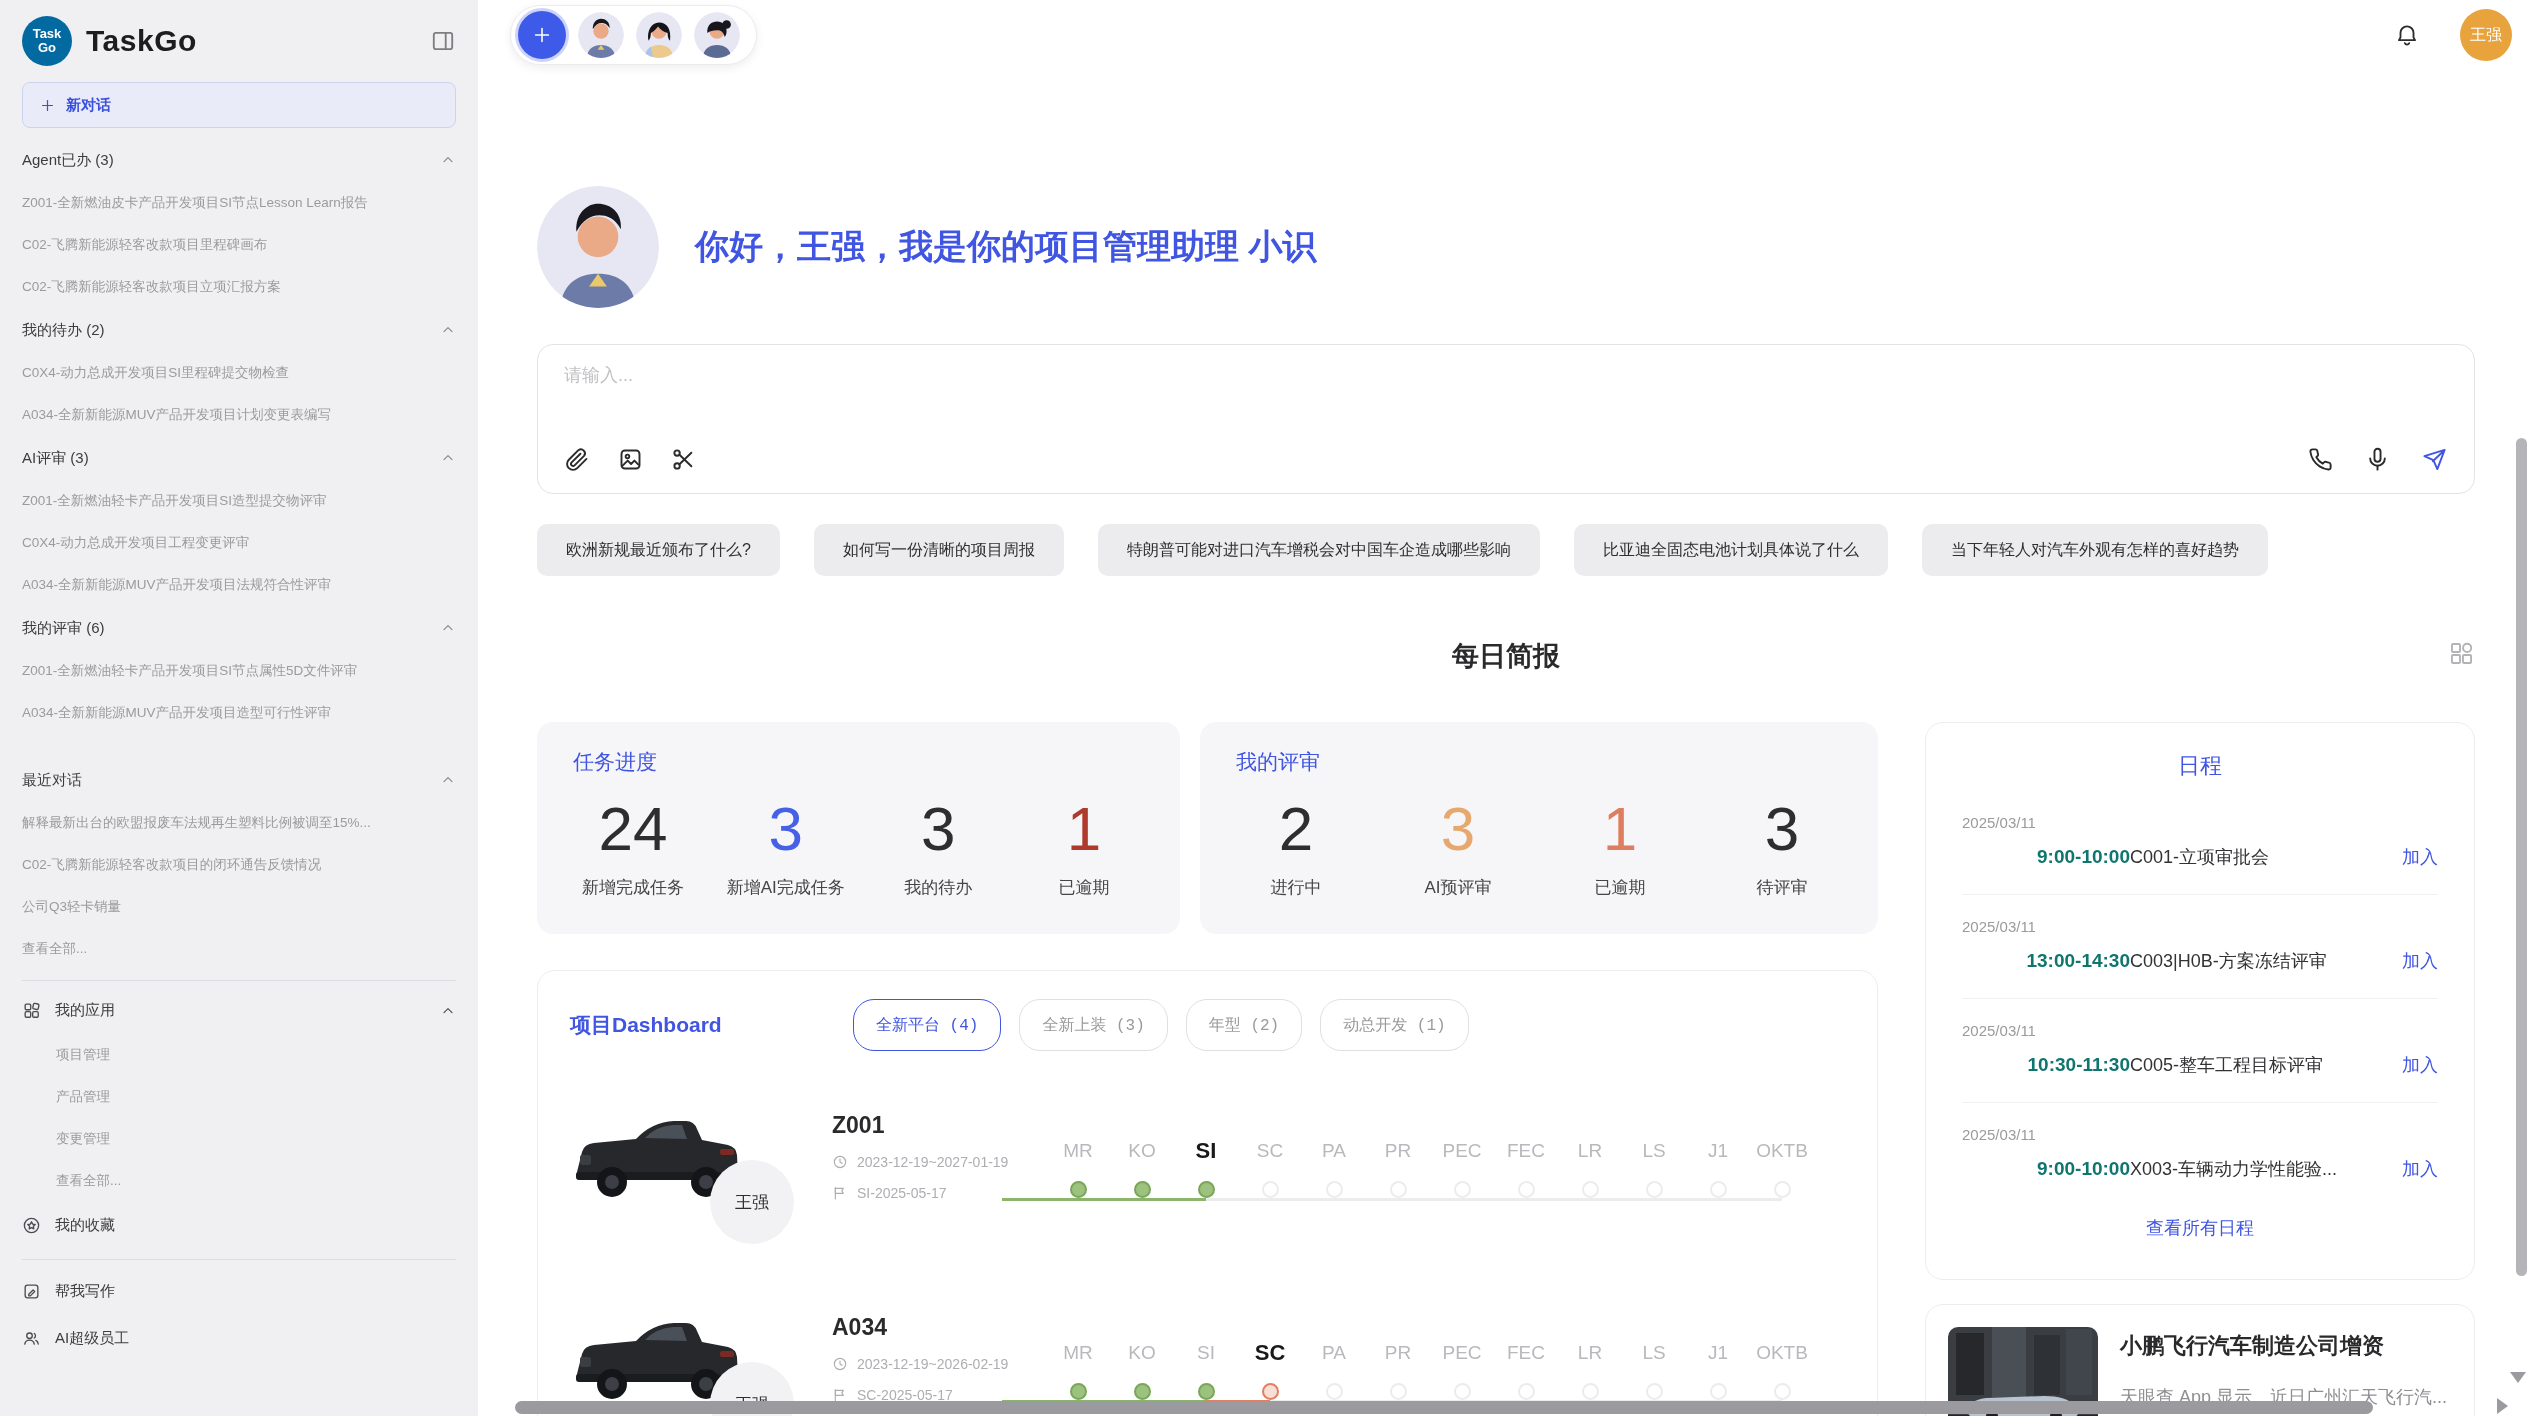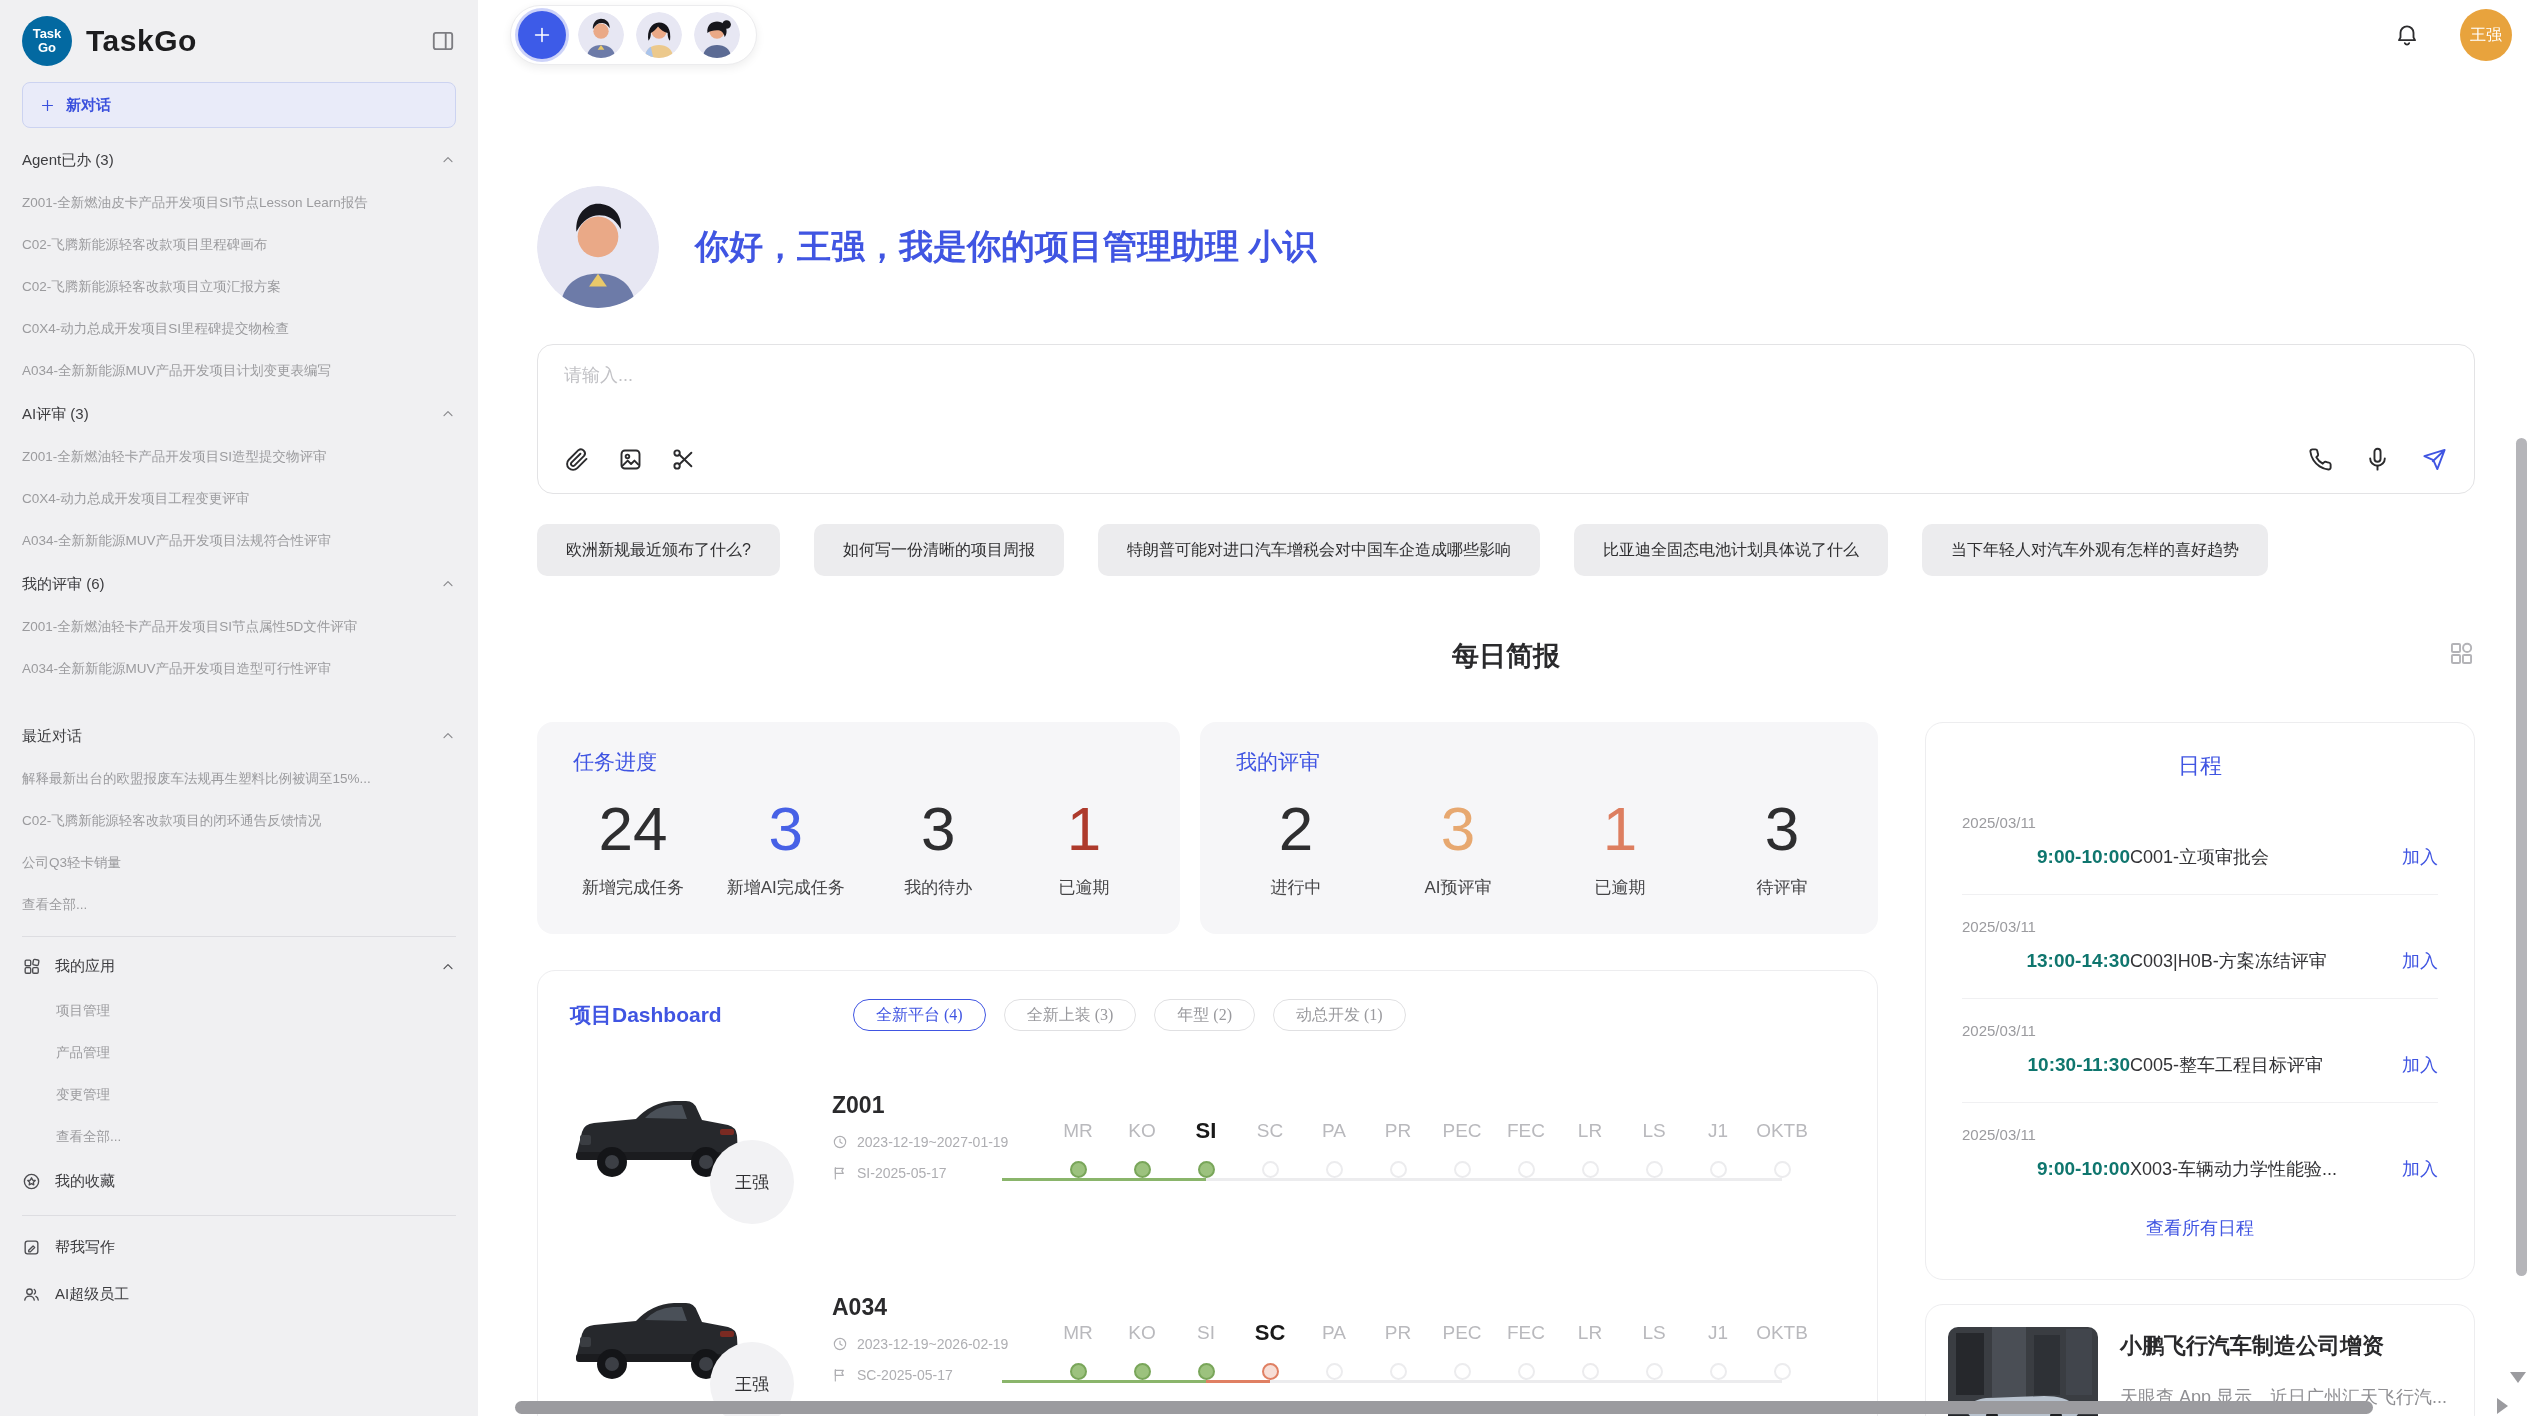--- a/index.html
+++ b/index.html
@@ -68,22 +68,22 @@
   .stat { text-align:center; min-width:104px; }
   .stat-value { font-size:62px; font-weight:500; line-height:1.45; }
   .t-dark { color:#2e2e30; } .t-blue { color:#4761e6; } .t-red { color:#ae3a2c; }
   .t-orange { color:#e7a870; } .t-salmon { color:#dd7e60; }
   .stat-label { font-size:17px; color:#454547; margin-top:2px; }
   
   .dash-card { margin-top:36px; border:1px solid #ededef; border-radius:18px; padding:28px 32px; height:470px; overflow:hidden; }
   .dash-head { display:flex; align-items:center; }
   .dash-title { font-size:21px; color:#4055e2; width:283px; flex:none;font-weight:bold; }
   .tabs { display:flex; gap:18px; }
-  .tab { height:32px; border-radius:21px; border:1px solid #e0e0e2; background:#fff; color:#9a9a9e; font-size:16px;
-         display:flex; align-items:center; padding:0 22px; cursor:pointer; font-family:Liberation Serif, serif; }
+  .tab { height:52px; border-radius:21px; border:1px solid #e0e0e2; background:#fff; color:#9a9a9e; font-size:16px;
+         display:flex; align-items:center; padding:0 22px; cursor:pointer; font-family:Liberation Mono, monospace; }
   .tab.active { border:1.5px solid #4055e2; color:#4055e2; }
   .project { display:flex; align-items:center; margin-top:40px; }
   .project + .project { margin-top:72px; }
   .truck-wrap { position:relative; width:224px; flex:none; }
   .truck-wrap svg { width:180px; height:108px; display:block; }
   .owner { position:absolute; right:0; bottom:-34px; width:84px; height:84px; border-radius:50%; background:#f2f2f4;
            display:flex; align-items:center; justify-content:center; font-size:17px; color:#2e2e30; }
   .proj-meta { width:252px; flex:none; padding-left:38px; }
   .proj-code { font-size:23px; font-weight:700; color:#2a2a2c; }
   .proj-line { display:flex; align-items:center; gap:9px; color:#aeaeb2; font-size:14px; margin-top:15px; }
@@ -159,20 +159,28 @@
             <svg class="ic" viewBox="0 0 24 24" fill="none" stroke="currentColor" stroke-width="1.7" stroke-linecap="round" stroke-linejoin="round" style="width:100%;height:100%">
               <polyline points="6 14.5 12 8.5 18 14.5"></polyline>
             </svg>
           </span>
         </div>
         <div class="sb-item">Z001-全新燃油皮卡产品开发项目SI节点Lesson Learn报告</div>
         <div class="sb-item">C02-飞腾新能源轻客改款项目里程碑画布</div>
         <div class="sb-item">C02-飞腾新能源轻客改款项目立项汇报方案</div>
       </div>
       <div class="sb-section">
+        <div class="sb-header">
+      <span>我的待办 (2)</span>
+      <span style="width:16px;height:16px;display:block">
+            <svg class="ic" viewBox="0 0 24 24" fill="none" stroke="currentColor" stroke-width="1.7" stroke-linecap="round" stroke-linejoin="round" style="width:100%;height:100%">
+              <polyline points="6 14.5 12 8.5 18 14.5"></polyline>
+            </svg>
+          </span>
+        </div>
         <div class="sb-item">C0X4-动力总成开发项目SI里程碑提交物检查</div>
         <div class="sb-item">A034-全新新能源MUV产品开发项目计划变更表编写</div>
       </div>
       <div class="sb-section">
         <div class="sb-header">
       <span>AI评审 (3)</span>
       <span style="width:16px;height:16px;display:block">
             <svg class="ic" viewBox="0 0 24 24" fill="none" stroke="currentColor" stroke-width="1.7" stroke-linecap="round" stroke-linejoin="round" style="width:100%;height:100%">
               <polyline points="6 14.5 12 8.5 18 14.5"></polyline>
             </svg>

